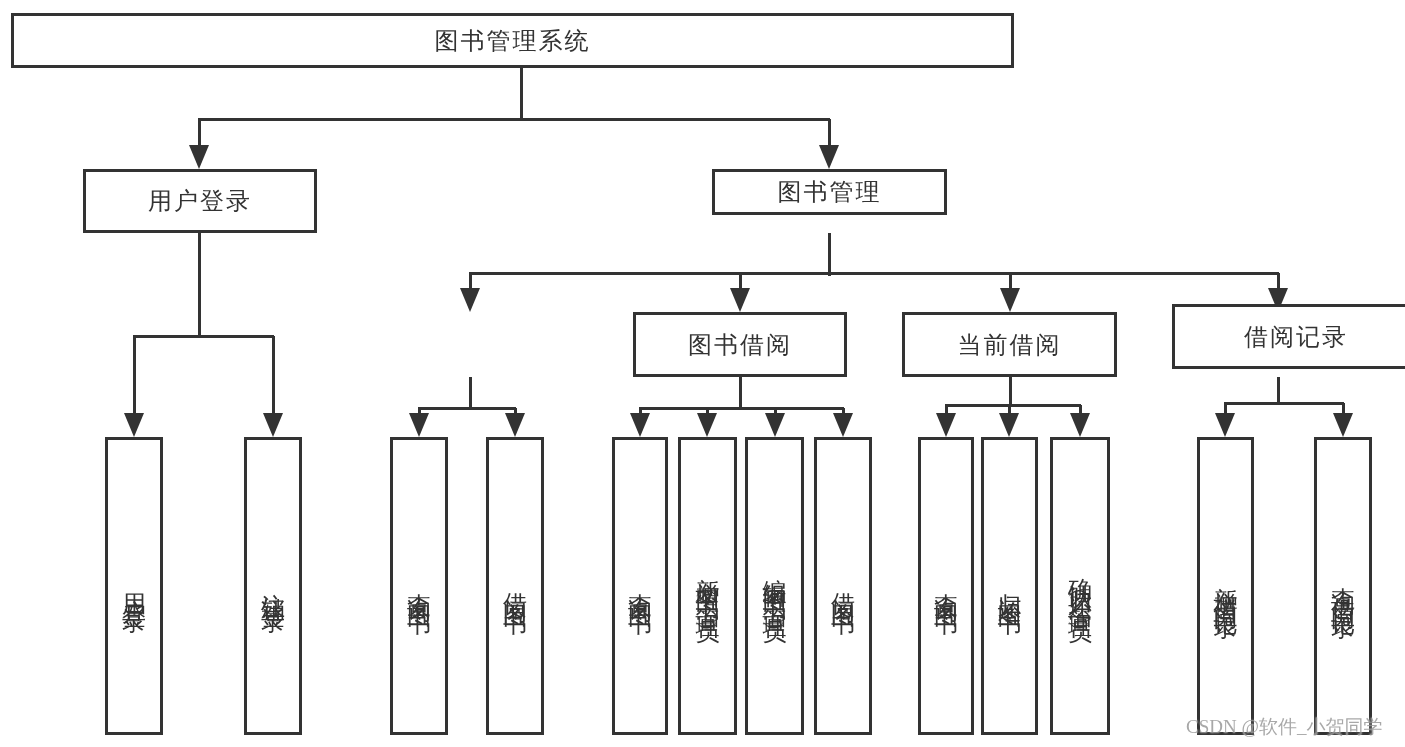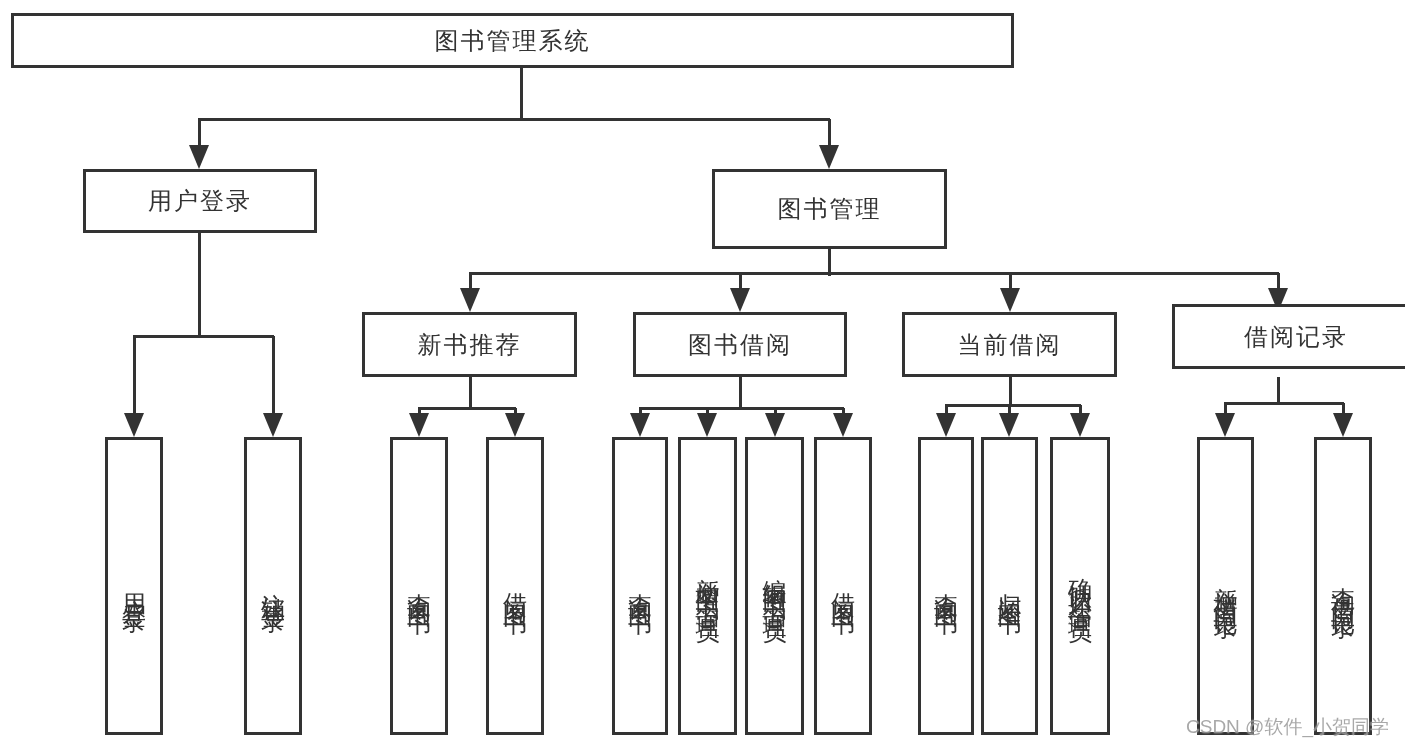--- a/index.html
+++ b/index.html
@@ -28,20 +28,21 @@
   .vline,.hline,.ashaft{position:absolute;background:var(--line);z-index:1;}
   .ahead{
     position:absolute;width:0;height:0;z-index:1;
     border-left:10px solid transparent;border-right:10px solid transparent;
     border-top:24px solid var(--line);
   }
   #watermark{
     position:absolute;left:1186px;top:714px;z-index:3;
     font-size:19px;color:var(--wm);opacity:.85;white-space:nowrap;
     text-shadow:0 0 2px #ffffff;
+    font-family:Liberation Serif, serif;
   }
 </style>
 </head>
 <body>
 
 <div id="stage">
 
   <div id="connectors">
       <div class="vline" style="left: 520px; top: 68px; width: 3px; height: 53px;"></div>
       <div class="vline" style="left: 198px; top: 233px; width: 3px; height: 105px;"></div>
@@ -97,27 +98,24 @@
       <div class="ahead" style="left: 1333px; top: 413px;"></div>
     </div>
 
   <div class="node hbox" style="left:11px;top:13px;width:1003px;height:55px">
     <span class="lbl">图书管理系统</span>
   </div>
 
   <div class="node hbox" style="left:83px;top:169px;width:234px;height:64px">
     <span class="lbl">用户登录</span>
   </div>
-  <div class="node hbox" style="left:712px;top:169px;width:235px;height:80px">
+  <div class="node hbox" style="left:712px;top:169px;width:235px;height:46px">
     <span class="lbl">图书管理</span>
   </div>
 
-  <div class="node hbox" style="left:362px;top:312px;width:215px;height:65px">
-    <span class="lbl">新书推荐</span>
-  </div>
   <div class="node hbox" style="left:902px;top:312px;width:215px;height:65px">
     <span class="lbl">当前借阅</span>
   </div>
   <div class="node hbox" style="left:633px;top:312px;width:214px;height:65px">
     <span class="lbl">图书借阅</span>
   </div>
   <div class="node hbox" style="left:1172px;top:304px;width:248px;height:65px">
     <span class="lbl">借阅记录</span>
   </div>
 

